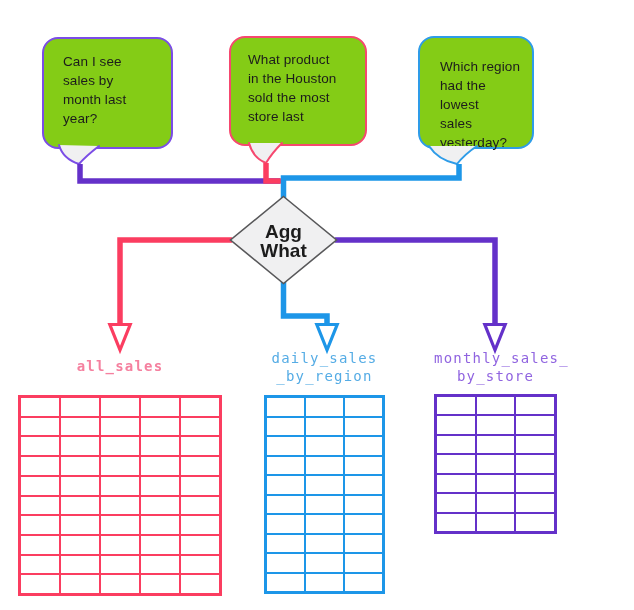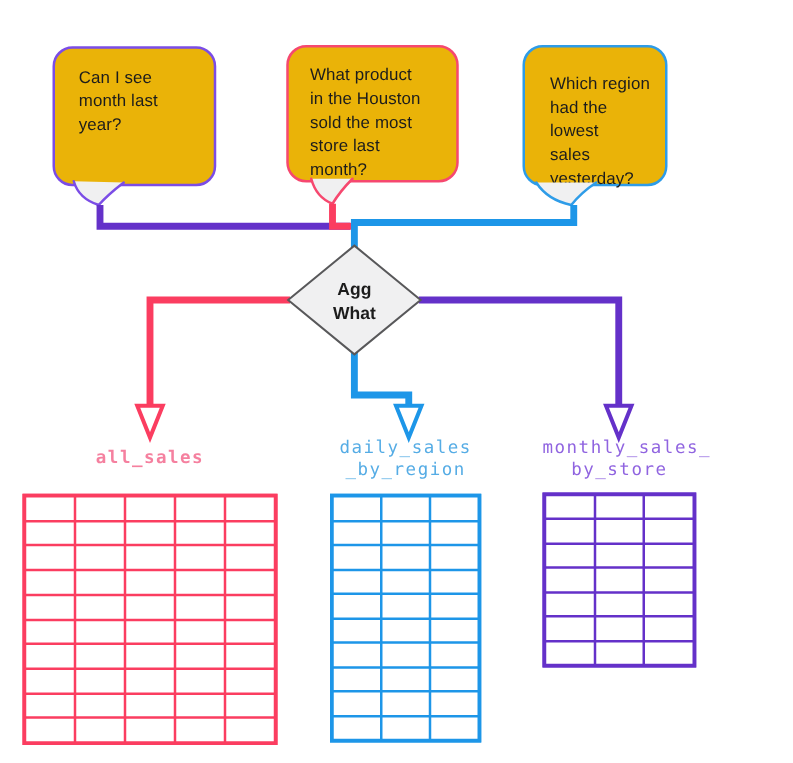--- a/index.html
+++ b/index.html
@@ -6,30 +6,30 @@
   .canvas {
     position:relative; width:634px; height:610px; background:#ffffff;
     font-family:"Liberation Sans", sans-serif; overflow:hidden;
   }
   .connector-layer {
     position:absolute; left:0; top:0; width:634px; height:610px;
     z-index:2; pointer-events:none;
   }
   .bubble {
     position:absolute; box-sizing:border-box; z-index:1;
-    background:#eab308; border:2px solid #888; border-radius:16px;
+    background:#84cc16; border:2px solid #888; border-radius:16px;
     color:#1c1c1c; font-size:13.5px; line-height:19px; letter-spacing:0.1px;
   }
   .bubble span { display:block; }
   .bubble-1 { left:42px; top:37px; width:131px; height:112px; padding:13px 6px 0 19px; }
   .bubble-2 { left:229px; top:36px; width:138px; height:110px; padding:12px 4px 12px 17px; }
   .bubble-3 { left:418px; top:36px; width:116px; height:113px; padding:19px 6px 0 20px; }
   .diamond-label {
     position:absolute; left:233px; top:222px; width:101px; z-index:3;
-    text-align:center; color:#1c1c1c; font-size:14px; line-height:19px; font-weight:600;
+    text-align:center; color:#1c1c1c; font-size:19px; line-height:19px; font-weight:600;
   }
   .diamond-label span { display:block; }
   .table-label {
     position:absolute; z-index:1; text-align:center; white-space:nowrap;
     font-family:"DejaVu Sans Mono", monospace; font-size:14px;
     letter-spacing:1.2px; line-height:18px;
   }
   .table-label span { display:block; }
   .label-1 { left:18px; top:357px; width:204px;font-weight:bold; }
   .label-2 { left:264px; top:349px; width:121px; }
@@ -64,29 +64,29 @@
 
     <polygon points="109.8,324.5 130.2,324.5 120,350" fill="#ffffff" stroke-width="3.2" stroke="#fb3d60"></polygon>
     <polygon points="316.8,324.5 337.2,324.5 327,350" fill="#ffffff" stroke-width="3.2" stroke="#1d96e8"></polygon>
     <polygon points="484.8,324.5 505.2,324.5 495,350" fill="#ffffff" stroke-width="3.2" stroke="#6431c9"></polygon>
 
     <polygon points="283.5,196.5 336.5,240 283.5,283.5 230.5,240" stroke-width="1.6" fill="#f0f0f1" stroke="#58585a"></polygon>
   </svg>
 
   <div class="bubble bubble-1" style="border-color: rgb(123, 77, 230);">
     <span>Can I see</span>
+    <span>sales by</span>
     <span>month last</span>
     <span>year?</span>
   </div>
   <div class="bubble bubble-2" style="border-color: rgb(246, 72, 111);">
     <span>What product</span>
     <span>in the Houston</span>
     <span>sold the most</span>
     <span>store last</span>
-    <span>month?</span>
   </div>
   <div class="bubble bubble-3" style="border-color: rgb(46, 156, 232);">
     <span>Which region</span>
     <span>had the lowest</span>
     <span>sales</span>
     <span>yesterday?</span>
   </div>
 
   <div class="diamond-label">
     <span>Agg</span>

